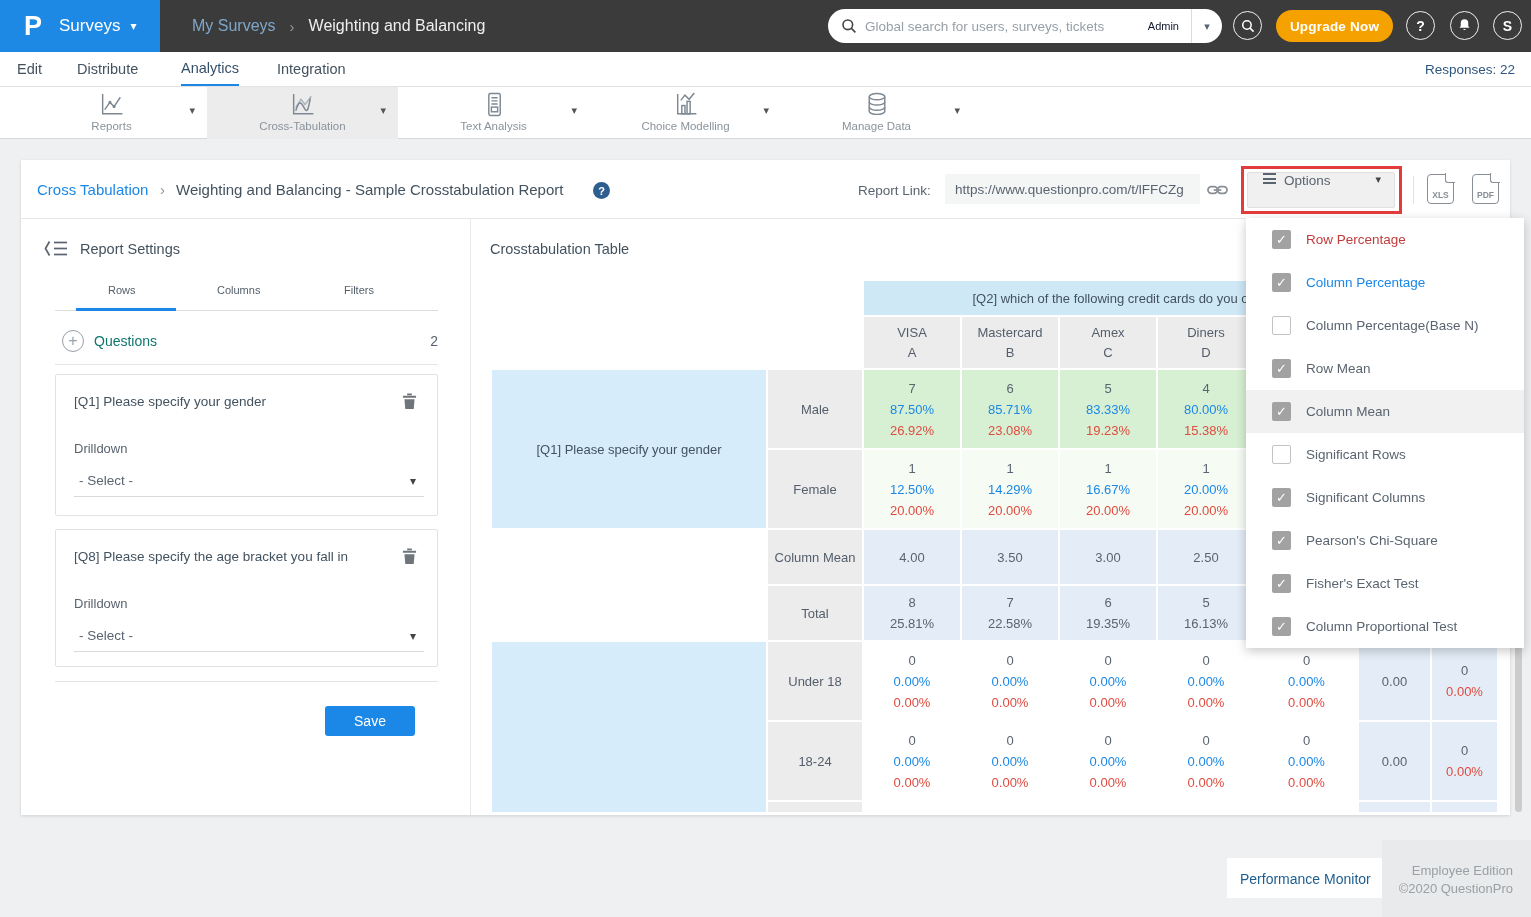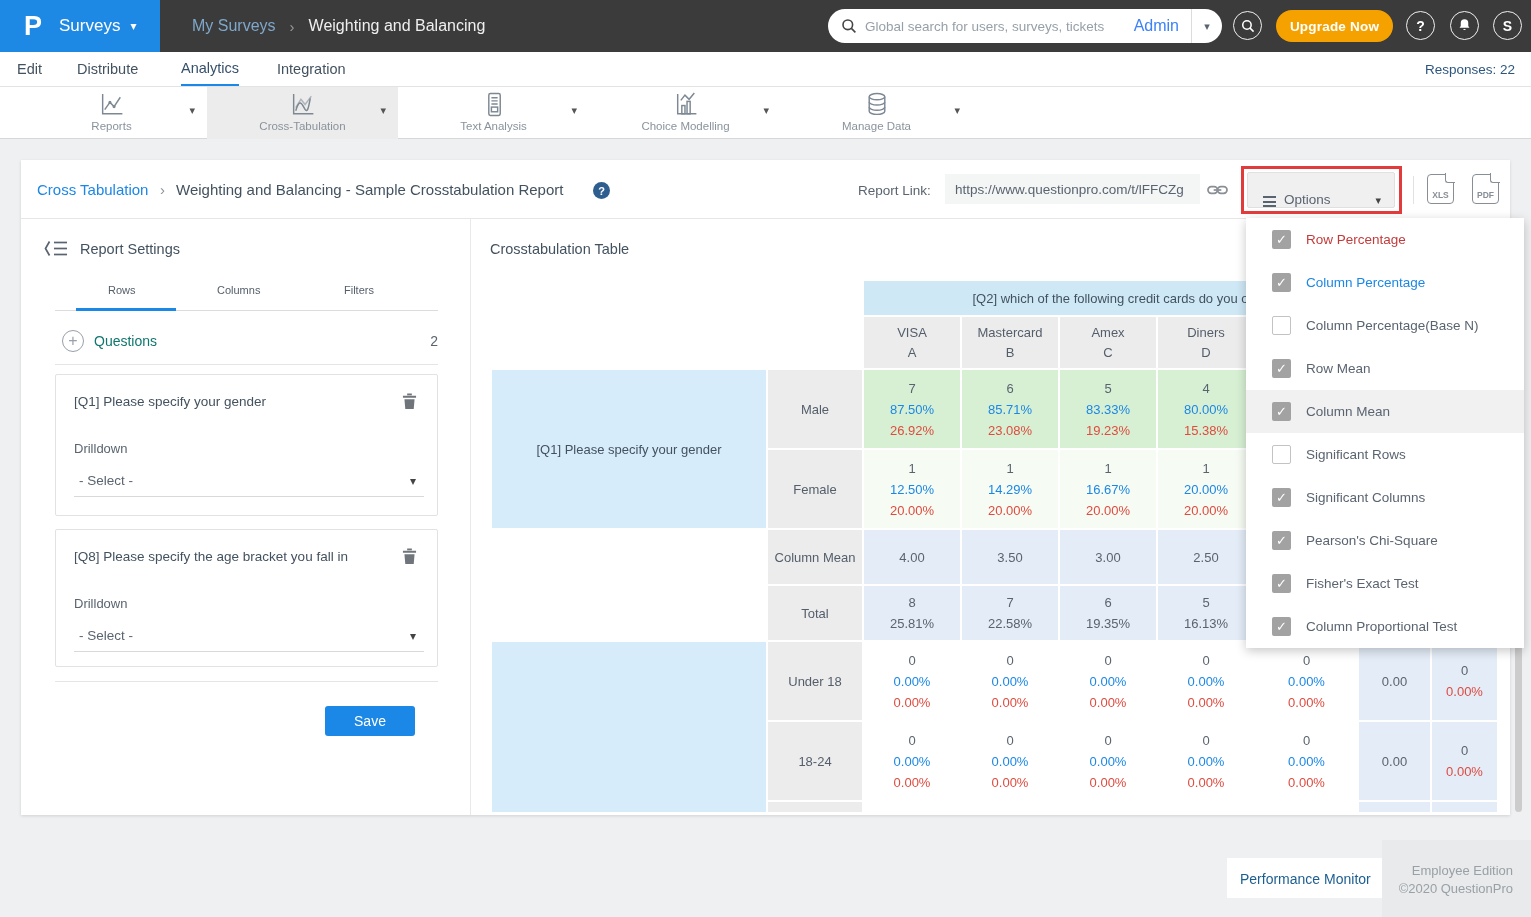--- a/index.html
+++ b/index.html
@@ -14,21 +14,21 @@
   .logo-block .caret{margin-left:10px;font-size:12px;color:#fff}
   .caret::after{content:"▾"}
   .crumbs{position:absolute;left:192px;top:0;height:52px;display:flex;align-items:center;font-size:16px}
   .crumb-parent{color:#7fa7c9;cursor:pointer}
   .crumb-sep{color:#9a9a9a;margin:0 14px;font-size:15px}
   .crumb-current{color:#efefef}
   .search-pill{position:absolute;left:828px;top:9px;width:394px;height:34px;background:#fff;border-radius:17px;display:flex;align-items:center;overflow:hidden}
   .search-pill svg{margin:0 8px 0 13px;flex:0 0 auto}
   .search-pill input{border:none;outline:none;flex:1;font-size:13.5px;font-family:inherit;color:#5a6470;background:transparent}
   .search-pill input::placeholder{color:#97a0a8}
-  .search-scope{font-size:16px;color:#3b82f6;padding:0 12px;cursor:pointer}
+  .search-scope{font-size:11px;color:#0f172a;padding:0 12px;cursor:pointer}
   .scope-caret{width:31px;height:34px;border-left:1px solid #dcdcdc;display:flex;align-items:center;justify-content:center;color:#5a6470;font-size:11px;cursor:pointer}
   .circle-btn{position:absolute;top:11px;width:29px;height:29px;border:1.6px solid #f1f1f1;border-radius:50%;display:flex;align-items:center;justify-content:center;color:#fff;cursor:pointer;font-size:14px;font-weight:bold}
   .upgrade-btn{position:absolute;left:1276px;top:10px;width:117px;height:32px;background:#f5a200;border-radius:16px;color:#fff;font-size:13.5px;font-weight:bold;display:flex;align-items:center;justify-content:center;cursor:pointer;letter-spacing:.2px}
 
   
   .subnav{position:absolute;left:0;top:52px;width:1531px;height:35px;background:#fff;border-bottom:1px solid #e3e3e3;z-index:29}
   .subnav .tab{position:absolute;top:0;height:34px;display:flex;align-items:center;font-size:14.5px;color:#43525f;cursor:pointer}
   .subnav .tab.active{border-bottom:2px solid #1b87e6;color:#35506b}
   .responses{position:absolute;right:16px;top:0;height:34px;display:flex;align-items:center;font-size:13.5px;color:#2d567f}
 
@@ -46,21 +46,21 @@
   .vdivider{position:absolute;left:470px;top:219px;width:1px;height:596px;background:#e9e9e9;z-index:8}
 
   
   .rh-link{position:absolute;left:37px;top:181px;font-size:15px;color:#1b87e6;cursor:pointer;z-index:9}
   .rh-sep{position:absolute;left:160px;top:181px;font-size:15px;color:#8a939c;z-index:9}
   .rh-title{position:absolute;left:176px;top:181px;font-size:15px;color:#43525f;z-index:9}
   .rh-help{position:absolute;left:593px;top:182px;width:17px;height:17px;border-radius:50%;background:#2e5e8f;color:#fff;font-size:11px;font-weight:bold;display:flex;align-items:center;justify-content:center;cursor:pointer;z-index:9}
   .rl-label{position:absolute;left:858px;top:183px;font-size:13.5px;color:#5a6470;z-index:9}
   .rl-url{position:absolute;left:945px;top:174px;width:255px;height:30px;background:#f4f5f5;border:none;outline:none;font-family:inherit;font-size:13.5px;color:#5a6470;padding:0 10px;z-index:9}
   .rl-link-ic{position:absolute;left:1206px;top:180px;z-index:9;cursor:pointer}
-  .options-btn{position:absolute;left:1247px;top:172px;width:148px;height:36px;background:#f0f0f0;border:1px solid #e0e0e0;border-radius:2px;display:flex;align-items:flex-end;cursor:pointer;z-index:9}
+  .options-btn{position:absolute;left:1247px;top:172px;width:148px;height:36px;background:#f0f0f0;border:1px solid #e0e0e0;border-radius:2px;display:flex;align-items:flex-start;cursor:pointer;z-index:9}
   .list-ic{width:13px;height:11px;margin-left:15px;background:
      repeating-linear-gradient(to bottom,#5a6470 0 2px,transparent 2px 4.5px)}
   .options-label{font-size:13.5px;color:#5a6470;margin-left:8px}
   .options-caret{margin-left:auto;margin-right:13px;font-size:11px;color:#444}
   .red-frame{position:absolute;left:1241px;top:166px;width:161px;height:48px;border:3px solid #e23b3b;z-index:61;pointer-events:none}
   .exp-divider{position:absolute;left:1413px;top:176px;width:1px;height:28px;background:#e2e2e2;z-index:9}
   .file-ic{position:absolute;top:174px;width:27px;height:30px;border:1.7px solid #878e95;border-radius:4px;display:flex;align-items:flex-end;justify-content:center;color:#878e95;font-size:8.5px;font-weight:bold;padding-bottom:3px;cursor:pointer;z-index:9;background:#fff}
   .file-ic::after{content:'';position:absolute;top:-2px;right:-2px;width:9px;height:9px;background:#fff;border-left:1.7px solid #878e95;border-bottom:1.7px solid #878e95;border-bottom-left-radius:3px}
   .file-xls{left:1427px}.file-pdf{left:1472px}
 

